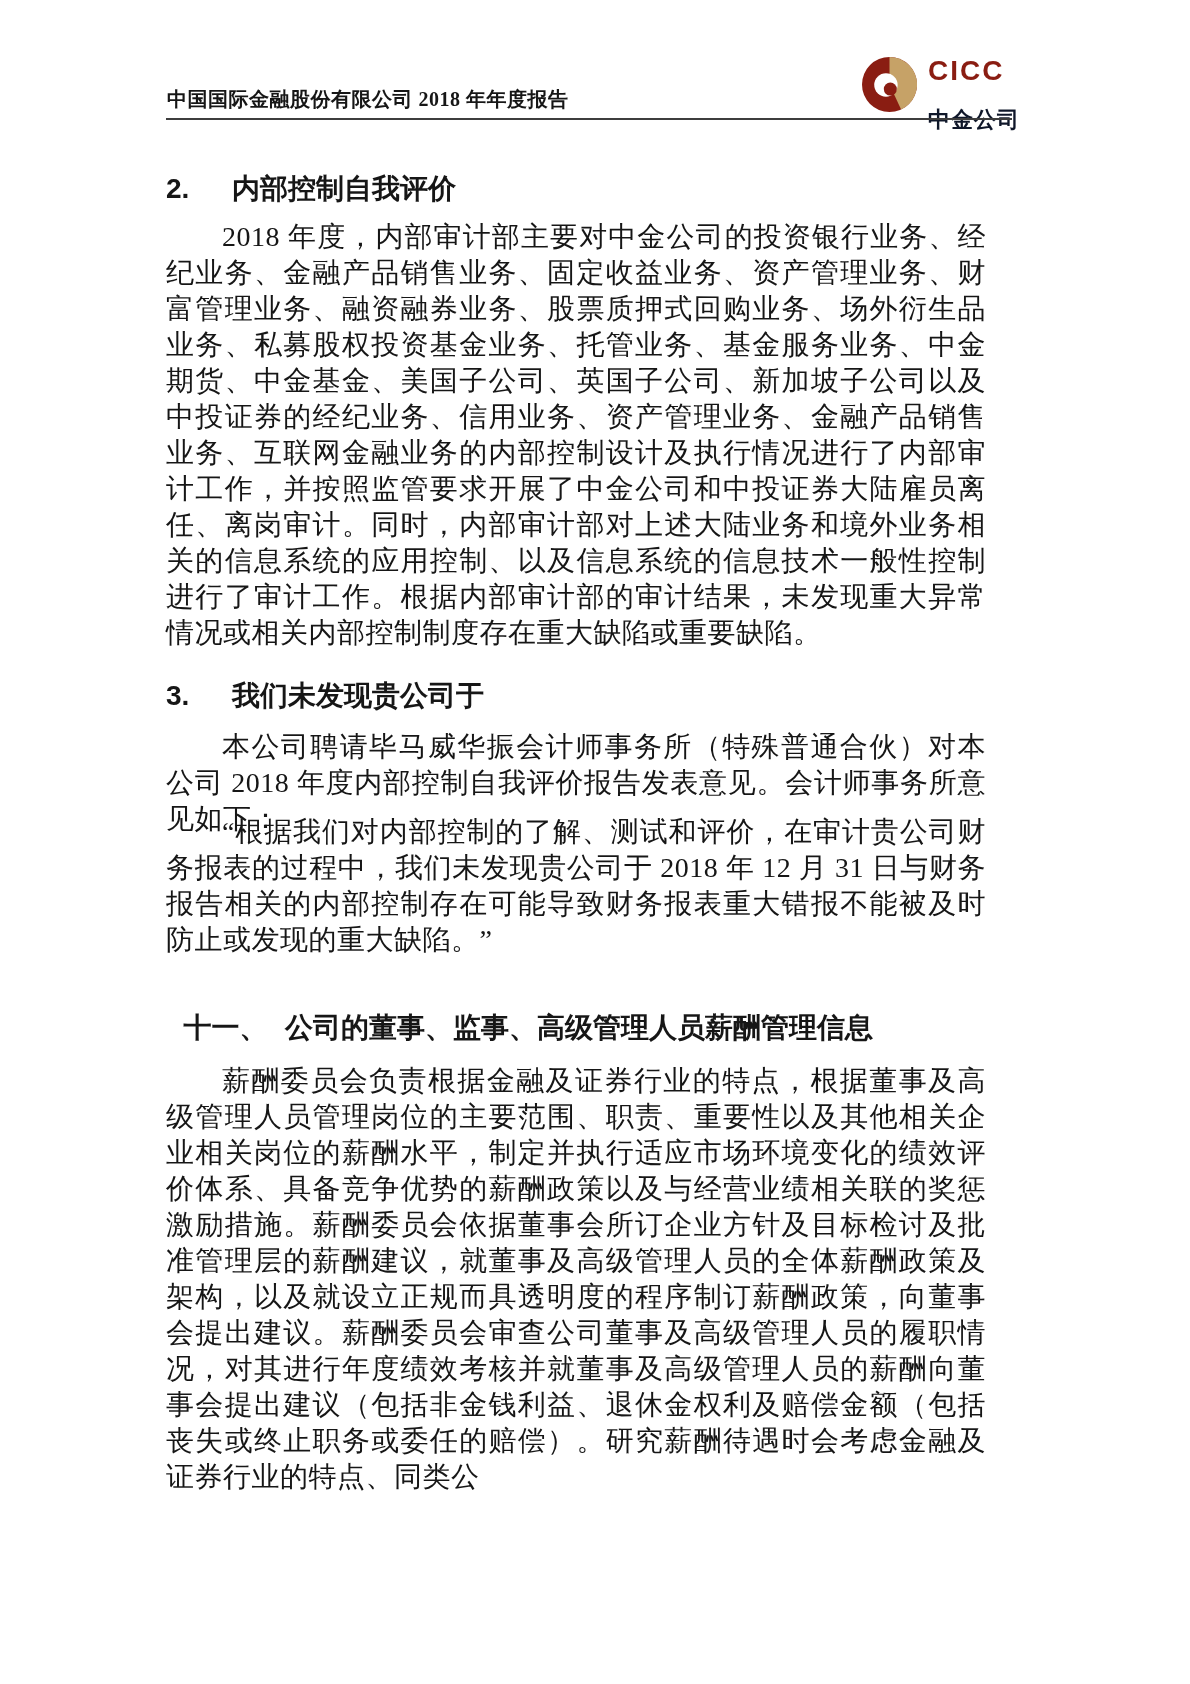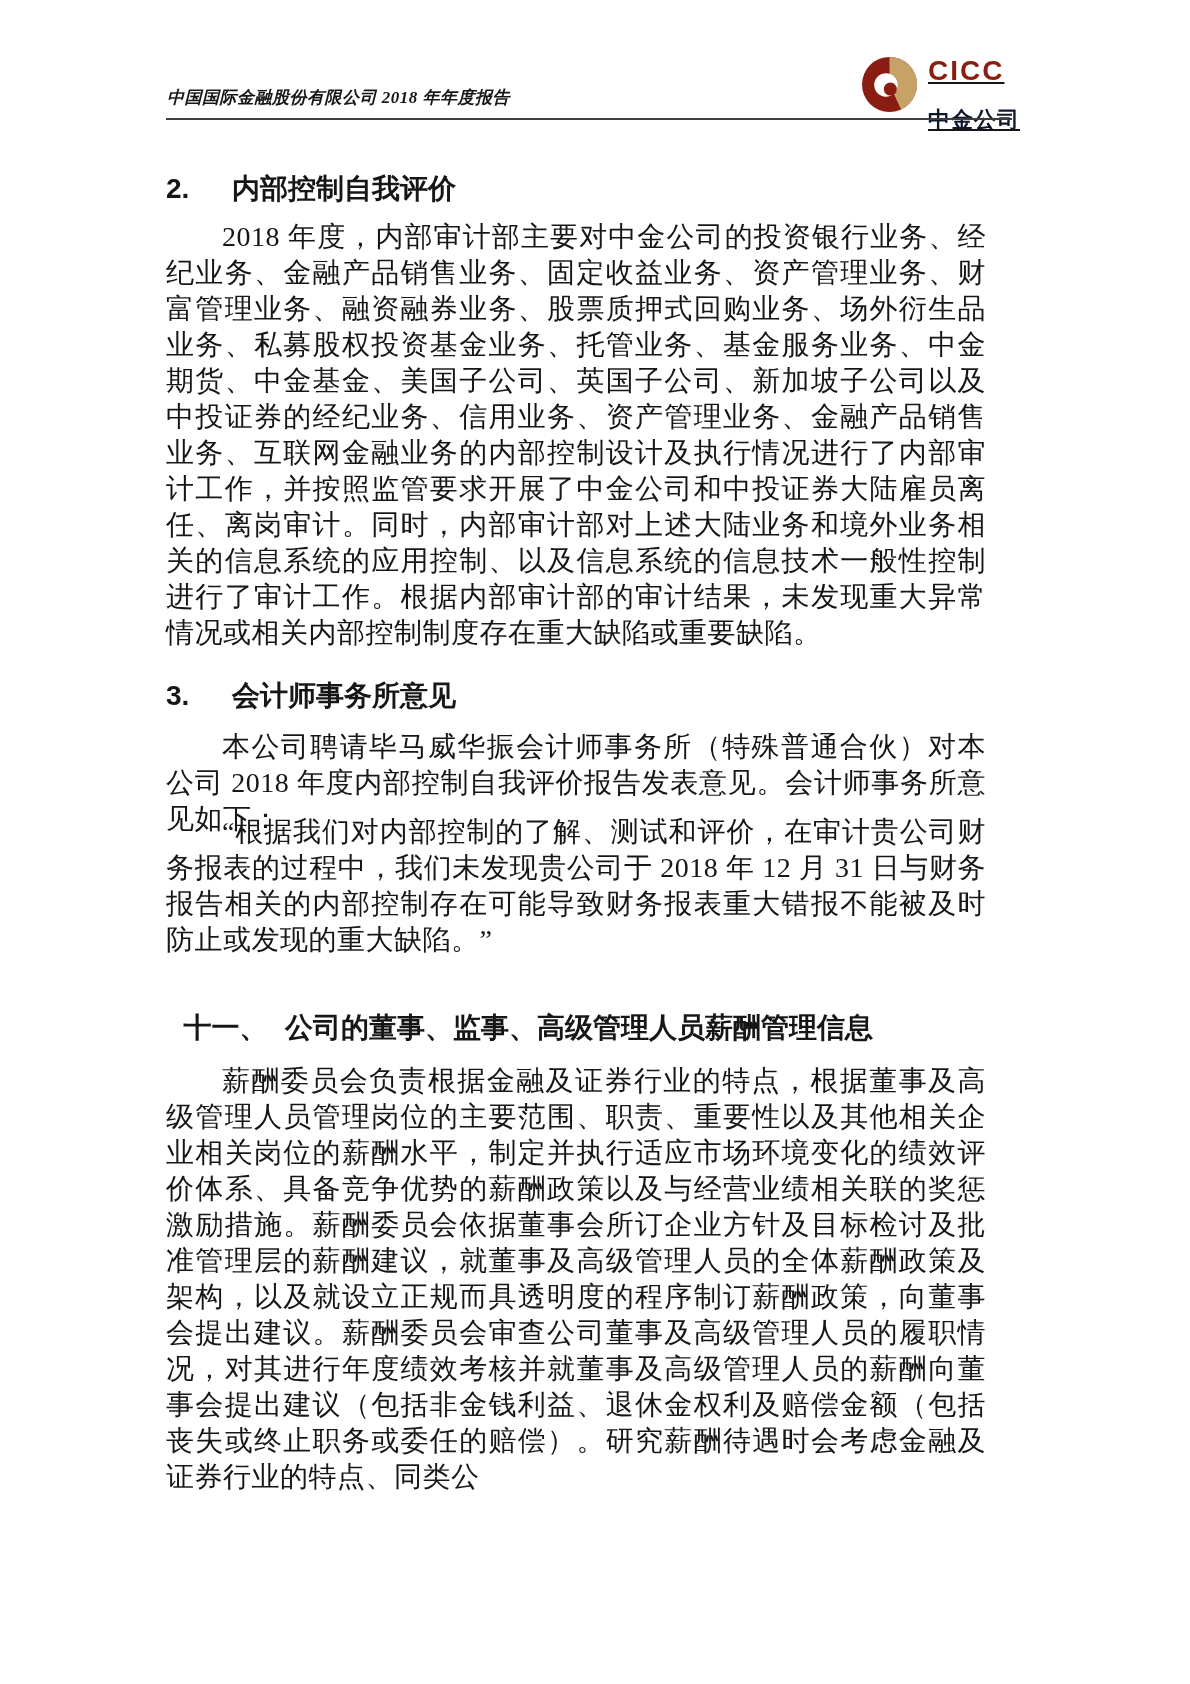--- a/index.html
+++ b/index.html
@@ -8,32 +8,32 @@
     width:1190px;height:1684px;
     background:#ffffff;
     margin:0 auto;
     overflow:hidden;
     color:#161616;
     font-family:"Liberation Serif","DejaVu Serif",serif;
   }
   
   .header-title{
     position:absolute;left:167px;top:86px;
-    font-size:17px;font-weight:700;font-style:italic;
+    font-size:20px;font-weight:700;
     letter-spacing:0.5px;
     white-space:nowrap;
     font-family:"Liberation Serif","DejaVu Serif",serif;
   }
   .header-divider{
     position:absolute;left:166px;top:118px;
     width:846px;height:2px;background:#3d3d3d;
   }
   .logo{
     position:absolute;left:862px;top:57px;
-    display:flex;align-items:flex-start;gap:11px;text-decoration:underline;
+    display:flex;align-items:flex-start;gap:11px;
   }
   .logo-mark{width:55px;height:55px;display:block;}
   .logo-wordmark{display:flex;flex-direction:column;line-height:1;
     font-family:"Liberation Sans","DejaVu Sans",sans-serif;font-weight:700;}
   .logo-latin{font-size:28px;letter-spacing:2px;}
   .logo-cjk{font-size:22px;margin-top:4px;letter-spacing:1px;white-space:nowrap;}
   
   .section-heading{
     position:absolute;left:166px;width:846px;
     display:flex;
@@ -81,21 +81,21 @@
   <div class="header-divider"></div>
 
   <div class="section-heading" style="top:172px;">
     <span class="heading-number">2.</span>
     <span class="heading-title">内部控制自我评价</span>
   </div>
   <p class="paragraph" style="top:219px;">2018 年度，内部审计部主要对中金公司的投资银行业务、经纪业务、金融产品销售业务、固定收益业务、资产管理业务、财富管理业务、融资融券业务、股票质押式回购业务、场外衍生品业务、私募股权投资基金业务、托管业务、基金服务业务、中金期货、中金基金、美国子公司、英国子公司、新加坡子公司以及中投证券的经纪业务、信用业务、资产管理业务、金融产品销售业务、互联网金融业务的内部控制设计及执行情况进行了内部审计工作，并按照监管要求开展了中金公司和中投证券大陆雇员离任、离岗审计。同时，内部审计部对上述大陆业务和境外业务相关的信息系统的应用控制、以及信息系统的信息技术一般性控制进行了审计工作。根据内部审计部的审计结果，未发现重大异常情况或相关内部控制制度存在重大缺陷或重要缺陷。</p>
 
   <div class="section-heading" style="top:679px;">
     <span class="heading-number">3.</span>
-    <span class="heading-title">会计师事务所意见</span>
+    <span class="heading-title">我们未发现贵公司于</span>
   </div>
   <p class="paragraph" style="top:729px;">本公司聘请毕马威华振会计师事务所（特殊普通合伙）对本公司 2018 年度内部控制自我评价报告发表意见。会计师事务所意见如下：</p>
   <p class="paragraph" style="top:814px;">“根据我们对内部控制的了解、测试和评价，在审计贵公司财务报表的过程中，我们未发现贵公司于 2018 年 12 月 31 日与财务报告相关的内部控制存在可能导致财务报表重大错报不能被及时防止或发现的重大缺陷。”</p>
 
   <div class="section-heading" style="top:1011px;">
     <span class="heading-number wide">十一、</span>
     <span class="heading-title">公司的董事、监事、高级管理人员薪酬管理信息</span>
   </div>
   <p class="paragraph" style="top:1063px;">薪酬委员会负责根据金融及证券行业的特点，根据董事及高级管理人员管理岗位的主要范围、职责、重要性以及其他相关企业相关岗位的薪酬水平，制定并执行适应市场环境变化的绩效评价体系、具备竞争优势的薪酬政策以及与经营业绩相关联的奖惩激励措施。薪酬委员会依据董事会所订企业方针及目标检讨及批准管理层的薪酬建议，就董事及高级管理人员的全体薪酬政策及架构，以及就设立正规而具透明度的程序制订薪酬政策，向董事会提出建议。薪酬委员会审查公司董事及高级管理人员的履职情况，对其进行年度绩效考核并就董事及高级管理人员的薪酬向董事会提出建议（包括非金钱利益、退休金权利及赔偿金额（包括丧失或终止职务或委任的赔偿）。研究薪酬待遇时会考虑金融及证券行业的特点、同类公</p>
 

